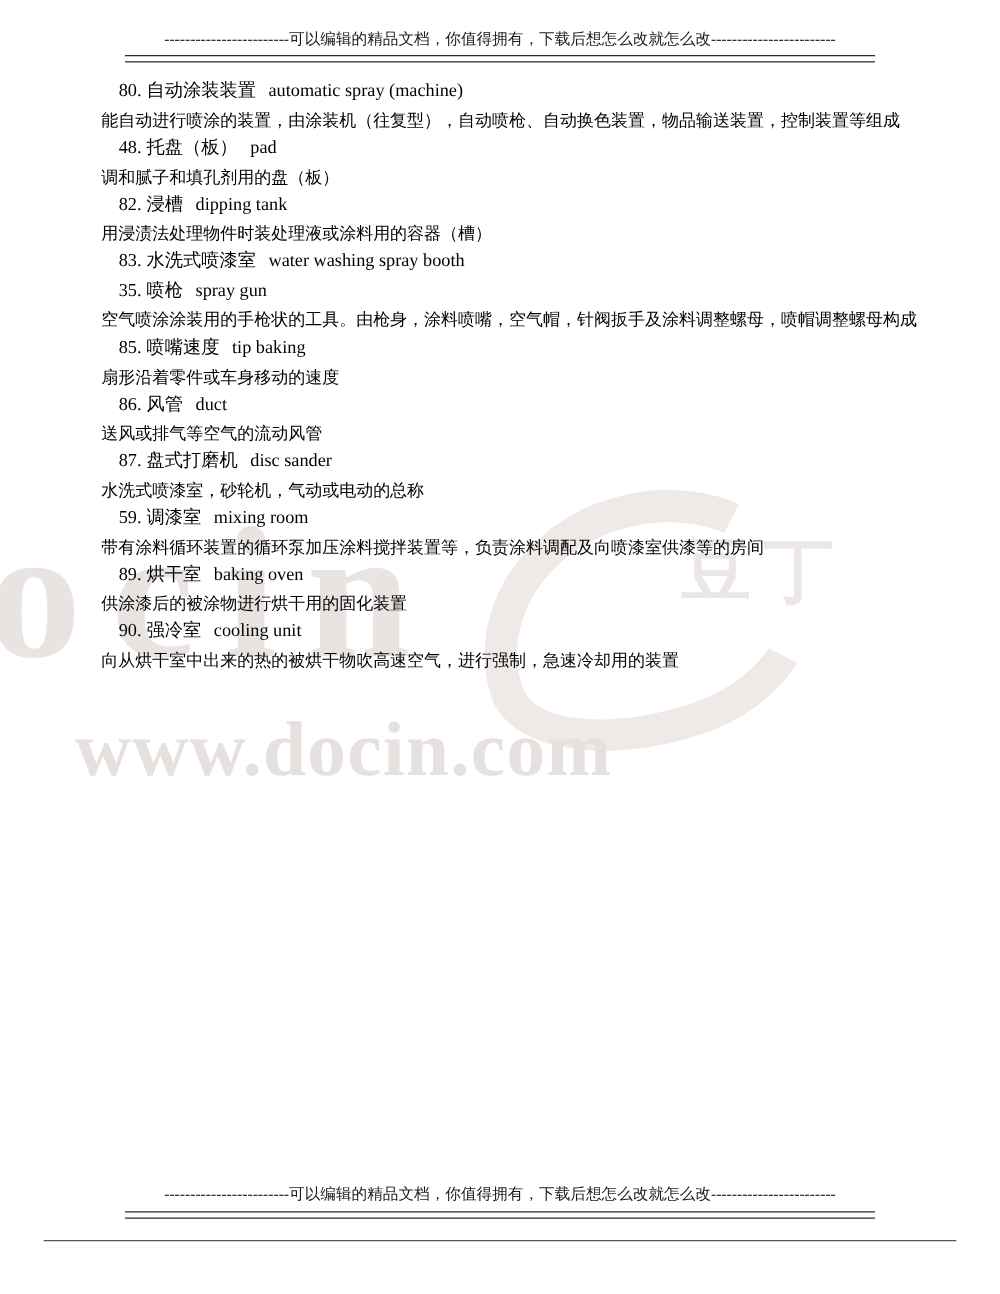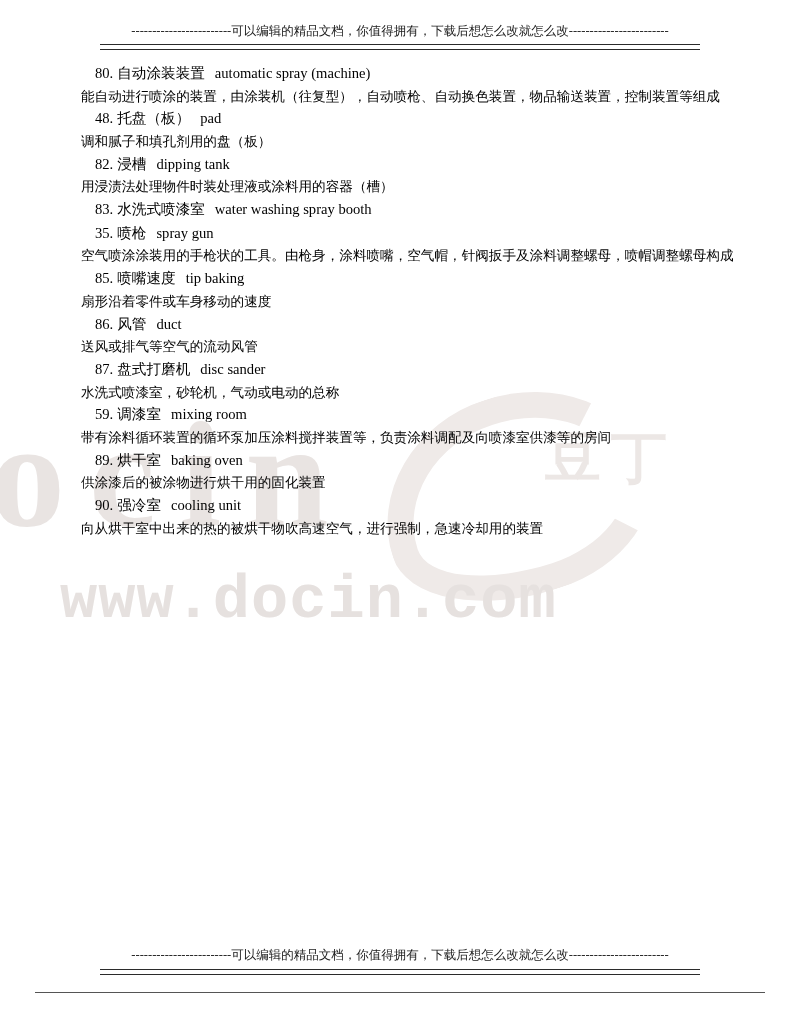--- a/index.html
+++ b/index.html
@@ -46,21 +46,21 @@
     font-weight: bold;
     color: #ece7e5;
     letter-spacing: 10px;
     line-height: 1;
     white-space: nowrap;
   }
   .wm-url {
     position: absolute;
     left: 60px;
     top: 565px;
-    font-family: Liberation Mono, monospace;
+    font-family: Liberation Serif, serif;
     font-size: 62px;
     font-weight: bold;
     color: #e6e1df;
     letter-spacing: 1px;
     white-space: nowrap;
   }
   .wm-swirl {
     position: absolute;
     left: 380px;
     top: 395px;

